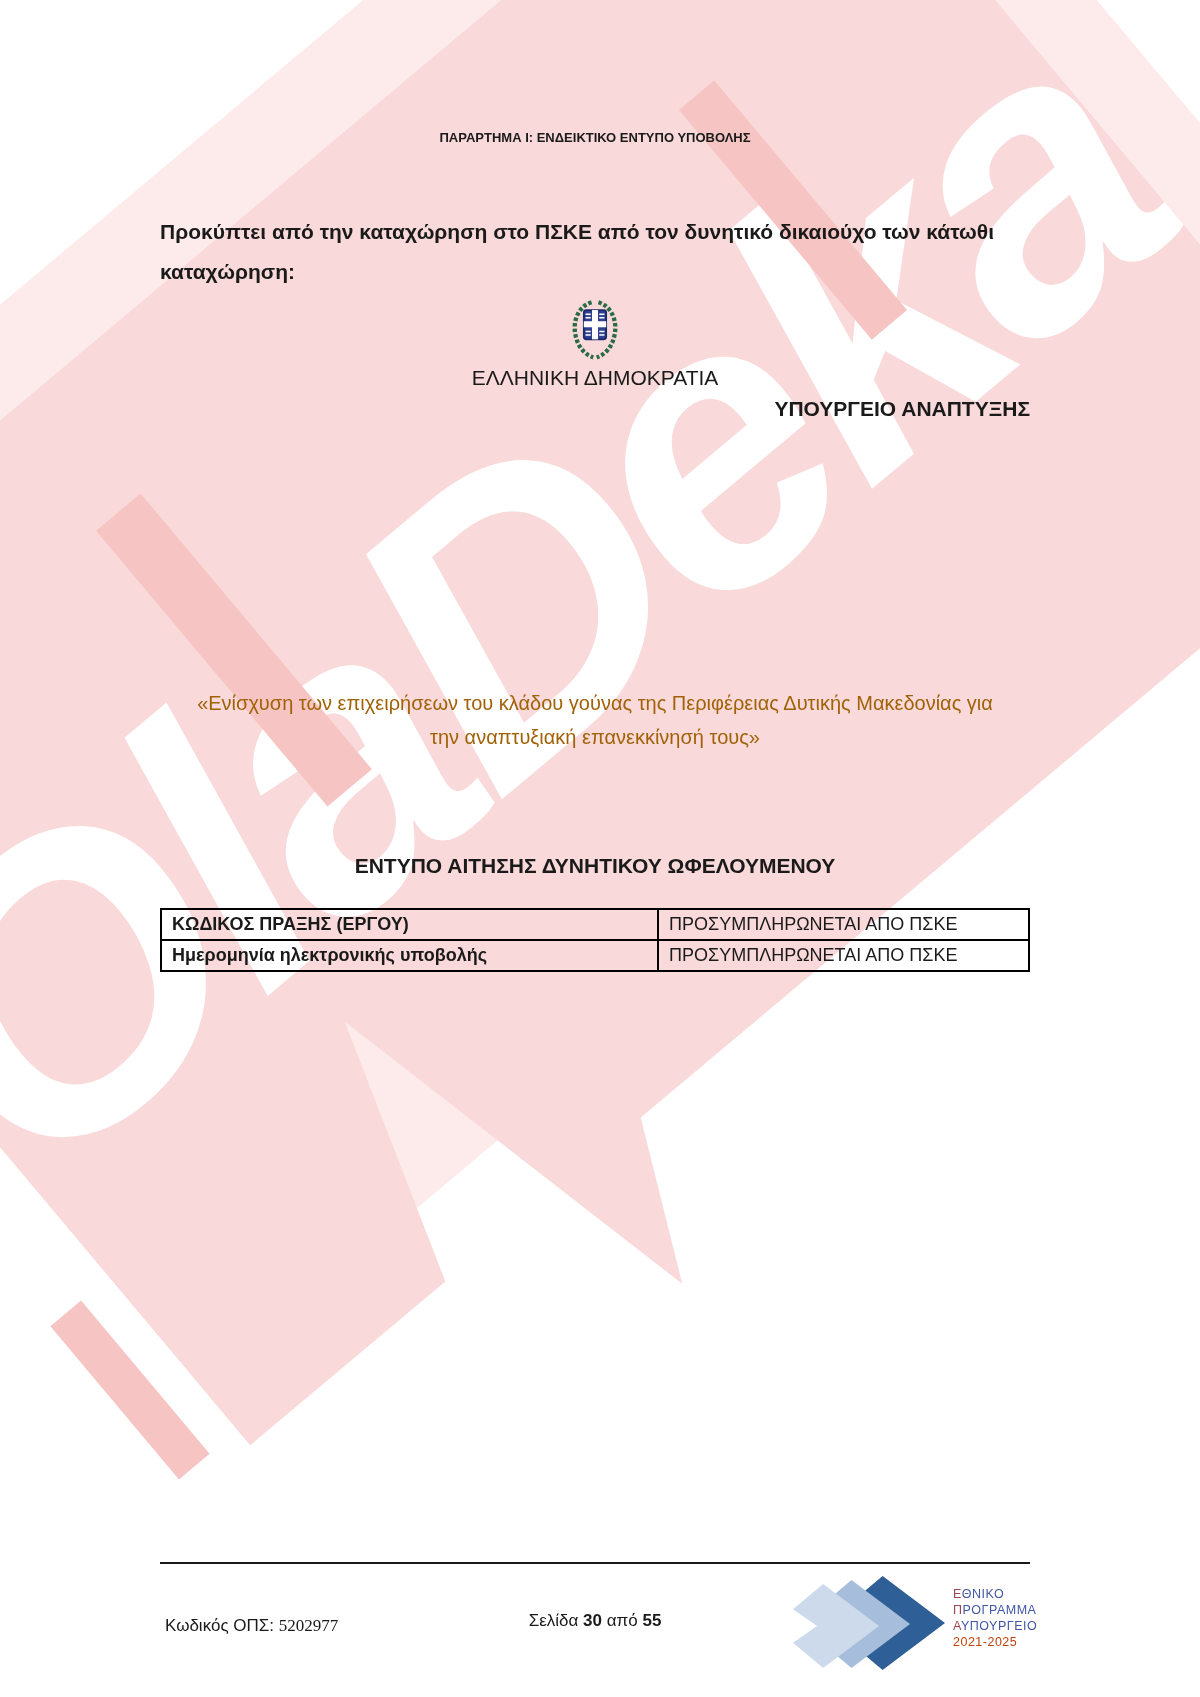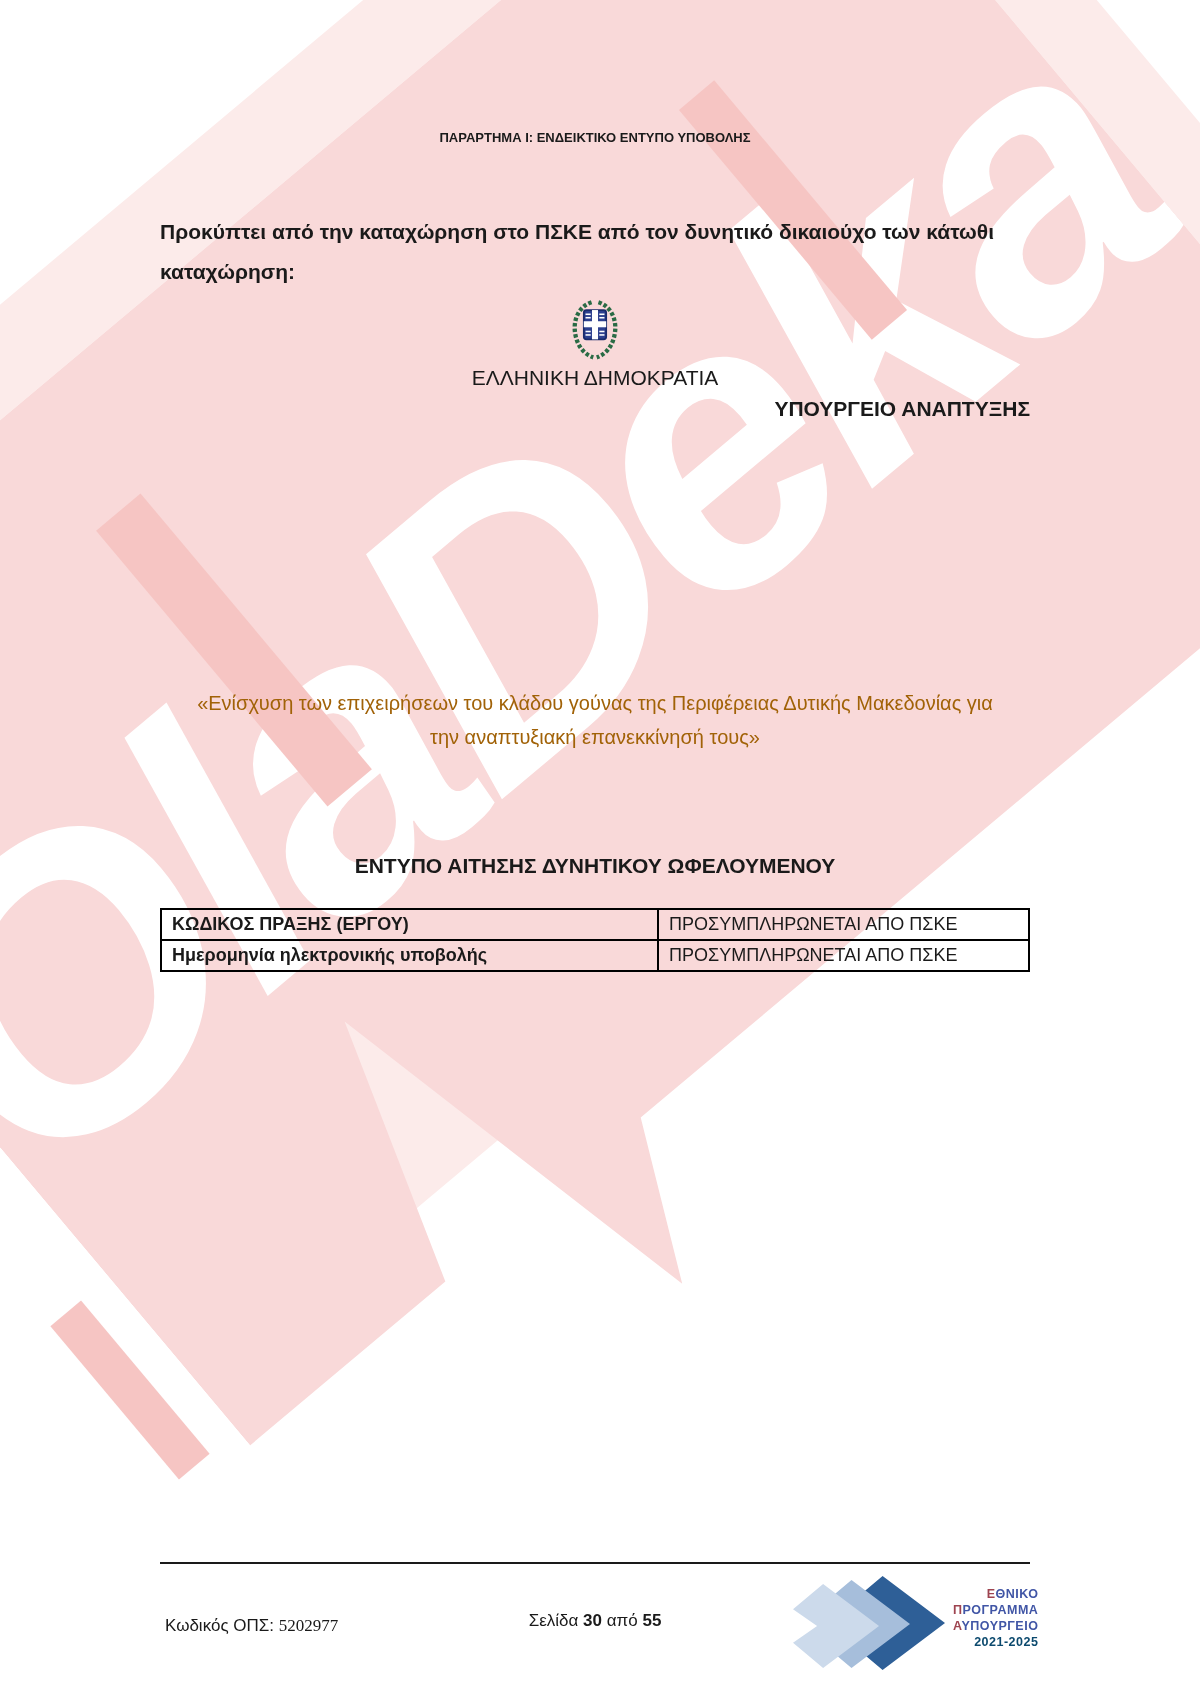--- a/index.html
+++ b/index.html
@@ -67,25 +67,25 @@
   }
   .page-counter .b{font-weight:700;}
   .ops-line{position:absolute;left:165px;top:1616px;font-size:17px;z-index:2;}
   .ops-code{font-family:Liberation Serif, serif;font-size:17px;}
   .epa-logo{position:absolute;left:793px;top:1576px;width:265px;height:95px;z-index:2;display:flex;}
   .chevrons{position:relative;width:160px;height:95px;flex:none;}
   .chev{position:absolute;clip-path:polygon(35% 0,100% 50%,35% 100%,0 70%,28% 50%,0 30%);}
   .chev-light{left:0;top:8px;width:86px;height:84px;background:#ccdaeb;z-index:3;}
   .chev-mid{left:27px;top:4px;width:90px;height:88px;background:#a6bedb;z-index:2;}
   .chev-dark{left:56px;top:0;width:96px;height:94px;background:#2e5f97;z-index:1;}
-  .epa-text{padding-top:10px;font-size:12.5px;font-weight:700;line-height:16px;letter-spacing:.5px;text-align:right;}
+  .epa-text{padding-top:10px;font-size:12.5px;font-weight:400;line-height:16px;letter-spacing:.5px;}
   .epa-line{white-space:nowrap;}
   .epa-initial{color:#9e4450;}
   .epa-rest{color:#4156a6;}
-  .epa-years{color:#0c4a6e;}
+  .epa-years{color:#c2410c;}
 </style>
 </head>
 <body>
 
 <div class="page">
 
   <div class="wm-layer">
     <div class="wm-band wm-back"></div>
     <div class="wm-band wm-front">
       <span class="wm-text">OlaDeka</span>

